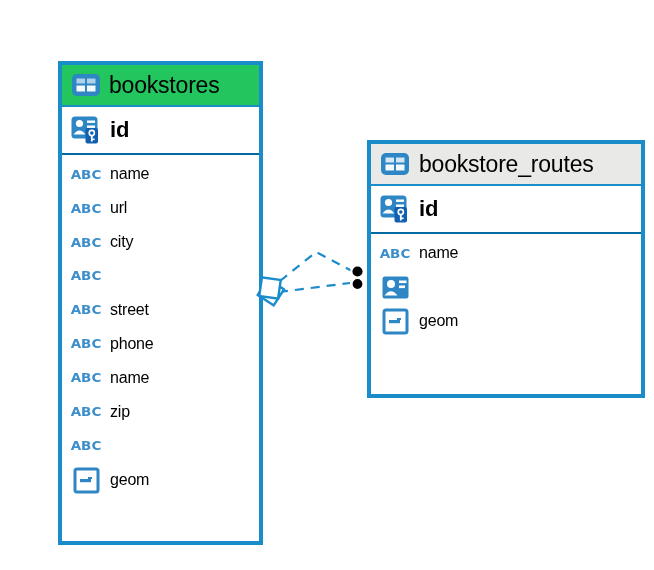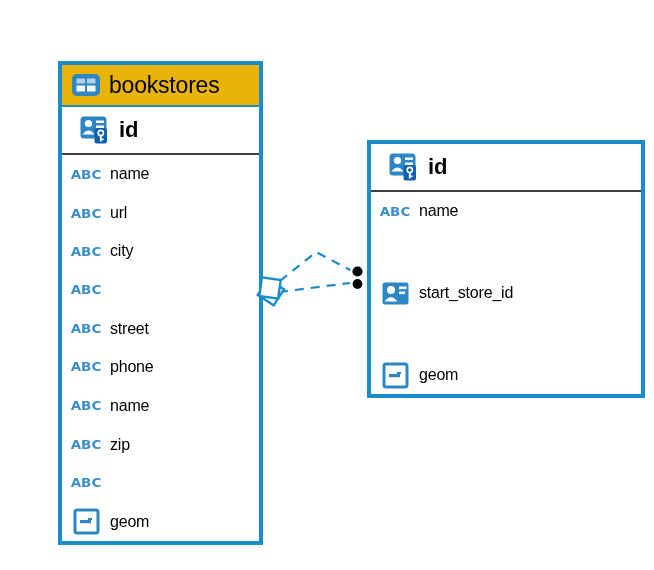--- a/index.html
+++ b/index.html
@@ -11,28 +11,28 @@
   .entity{
     position:absolute;display:flex;flex-direction:column;
     background:#fff;border:4px solid #1a8cca;box-sizing:border-box;
   }
   #entity-bookstores{left:58px;top:61px;width:205px;height:484px;}
   #entity-bookstore_routes{left:367px;top:140px;width:278px;height:258px;}
   .entity-header{
     display:flex;align-items:center;gap:8px;padding:0 8px;
     height:42px;flex:0 0 42px;border-bottom:2px solid #1a8cca;box-sizing:border-box;
   }
-  .entity-header.orange{background:#eab308;gap:7px;}
+  .entity-header.orange{background:#22c55e;gap:7px;}
   .entity-header.gray{background:#e9e9e8;}
   .entity-title{font-size:23px;line-height:1;white-space:nowrap;letter-spacing:-0.2px;}
   .pk-section{
     flex:0 0 48px;display:flex;flex-direction:column;justify-content:center;
-    border-bottom:2px solid #404040;box-sizing:border-box;padding-left:9px;
-  }
-  .columns-section{flex:1 1 auto;display:flex;flex-direction:column;justify-content:space-between;padding:2px 0;}
+    border-bottom:2px solid #0369a1;box-sizing:border-box;
+  }
+  .columns-section{flex:1 1 auto;display:flex;flex-direction:column;justify-content:flex-start;padding:2px 0;}
   .row{display:flex;align-items:center;gap:8px;padding:0 8px;min-height:34px;}
   .pk-section .row .col-name{font-weight:bold;font-size:22px;}
   .col-icon{flex:0 0 32px;display:flex;align-items:center;justify-content:center;}
   .col-name{font-size:16px;line-height:1;white-space:nowrap;letter-spacing:-0.2px;}
   .abc-glyph{
     font-family:"DejaVu Sans",sans-serif;font-weight:700;font-size:13.5px;
     color:#3b8ecb;letter-spacing:0px;transform:scaleY(0.9);
   }
   svg.overlay{position:absolute;left:0;top:0;z-index:10;}
   .dash-line{fill:none;stroke:#1d8bca;stroke-width:2.2;stroke-dasharray:9 7;}
@@ -135,20 +135,32 @@
               <rect x="7" y="12" width="11" height="3.2" fill="#2e86c5"></rect>
               <rect x="15" y="10" width="4" height="2" fill="#2e86c5"></rect>
             </svg>
           </span>
           <span class="col-name">geom</span>
         </div>
       </div>
   </div>
 
   <div class="entity" id="entity-bookstore_routes">
+    <div class="entity-header gray">
+      <span class="col-icon">
+        <svg width="30" height="24" viewBox="0 0 30 24">
+          <rect x="1" y="1" width="28" height="22" rx="5" fill="#2e86c5"></rect>
+          <rect x="5.5" y="5.5" width="8.5" height="5" fill="#ffffff" opacity="0.8"></rect>
+          <rect x="16" y="5.5" width="8.5" height="5" fill="#ffffff" opacity="0.8"></rect>
+          <rect x="5.5" y="12.5" width="8.5" height="6" fill="#ffffff" opacity="0.95"></rect>
+          <rect x="16" y="12.5" width="8.5" height="6" fill="#ffffff" opacity="0.95"></rect>
+        </svg>
+      </span>
+      <span class="entity-title">bookstore_routes</span>
+    </div>
     <div class="pk-section">
         <div class="row">
           <span class="col-icon">
             <svg width="30" height="28" viewBox="0 0 30 28">
               <rect x="0.5" y="0.5" width="26" height="22" rx="3.5" fill="#2e86c5"></rect>
               <circle cx="8.5" cy="7.5" r="3.6" fill="#fff"></circle>
               <path d="M2.5 18.5 Q8.5 10.5 14.5 18.5 L2.5 18.5 Z" fill="#fff"></path>
               <rect x="16" y="4.5" width="8" height="2.4" fill="#fff"></rect>
               <rect x="16" y="9.5" width="8" height="2.4" fill="#fff"></rect>
               <rect x="14.5" y="12" width="12.5" height="15.5" rx="2" fill="#1060af"></rect>
@@ -170,21 +182,20 @@
         <div class="row">
           <span class="col-icon">
             <svg width="27" height="23" viewBox="0 0 27 23">
               <rect x="0.5" y="0.5" width="26" height="22" rx="2.5" fill="#2e86c5"></rect>
               <circle cx="9" cy="8" r="4" fill="#fff"></circle>
               <path d="M2.5 19.5 Q9 11 15.5 19.5 L2.5 19.5 Z" fill="#fff"></path>
               <rect x="17" y="4.5" width="7.5" height="2.6" fill="#fff"></rect>
               <rect x="17" y="9.5" width="6" height="2.6" fill="#fff"></rect>
             </svg>
           </span>
-          <span class="col-name">start_store_id</span>
         </div>
         <div class="row">
           <span class="col-icon">
             <svg width="27" height="27" viewBox="0 0 27 27">
               <rect x="2" y="2" width="23" height="23" rx="2" fill="#fff" stroke="#2e86c5" stroke-width="3"></rect>
               <rect x="7" y="12" width="11" height="3.2" fill="#2e86c5"></rect>
               <rect x="15" y="10" width="4" height="2" fill="#2e86c5"></rect>
             </svg>
           </span>
           <span class="col-name">geom</span>

